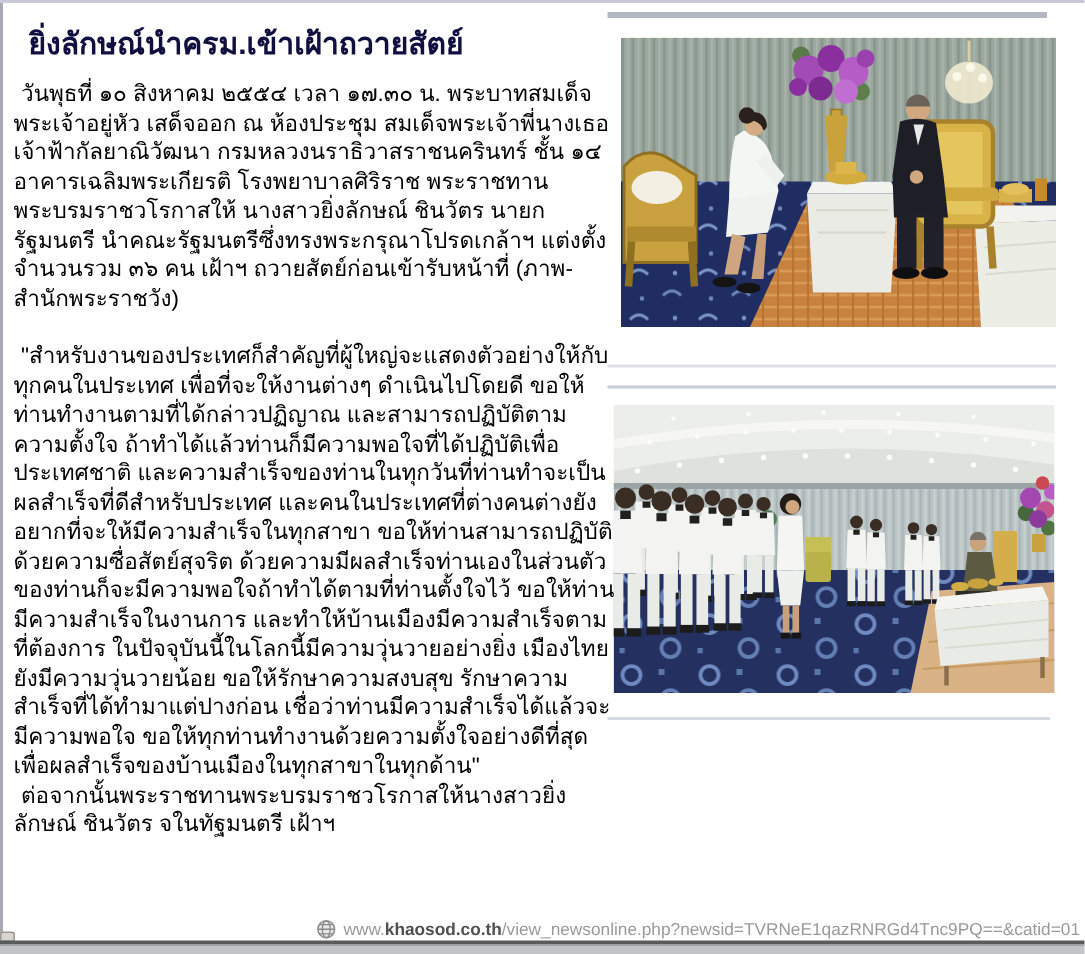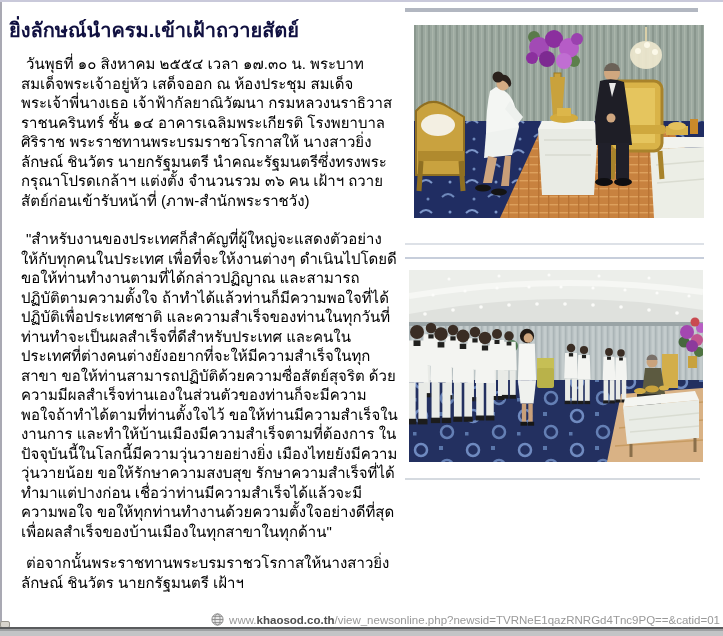--- a/index.html
+++ b/index.html
@@ -7,24 +7,24 @@
     width:723px;height:636px;position:relative;overflow:hidden;
     background:#ffffff;
     font-family:"Liberation Sans","DejaVu Sans",sans-serif;
   }
   .top-border{position:absolute;left:0;top:0;width:723px;height:2px;background:#c9c9da;}
   .left-border{position:absolute;left:0;top:2px;width:2px;height:620px;background:#a9a9b3;}
 
   
   .article{position:absolute;left:9px;top:12px;width:401px;color:#000;}
   .article h1{
-    margin:6px 0 11px 0;font-size:20px;line-height:1.2;font-weight:bold;color:#101040;
+    margin:6px 0 11px 10px;font-size:20px;line-height:1.2;font-weight:bold;color:#101040;
   }
   .article p{
-    margin:12px;font-size:15px;line-height:19.5px;text-indent:5px;color:#000;
+    margin:0;font-size:15px;line-height:19.5px;text-indent:5px;color:#000;
   }
   .article p.quote{margin-top:19px;}
 
   
   .col-top-rule{position:absolute;left:405px;top:8px;width:293px;height:4px;background:#b2b7c1;}
   .photo1{position:absolute;left:414px;top:25px;width:290px;height:193px;overflow:hidden;}
   .sep-a{position:absolute;left:405px;top:243px;width:299px;height:2px;background:#dde1e7;}
   .sep-b{position:absolute;left:405px;top:257px;width:299px;height:2px;background:#c7cedb;}
   .photo2{position:absolute;left:409px;top:270px;width:294px;height:192px;overflow:hidden;}
   .bottom-rule{position:absolute;left:405px;top:478px;width:295px;height:2px;background:#d5dae0;}
@@ -50,21 +50,21 @@
 </head>
 <body>
 
 <div class="top-border"></div>
 <div class="left-border"></div>
 
 <div class="article">
   <h1>ยิ่งลักษณ์นำครม.เข้าเฝ้าถวายสัตย์</h1>
   <p>วันพุธที่ ๑๐ สิงหาคม ๒๕๕๔ เวลา ๑๗.๓๐ น.  พระบาทสมเด็จพระเจ้าอยู่หัว เสด็จออก ณ ห้องประชุม สมเด็จพระเจ้าพี่นางเธอ เจ้าฟ้ากัลยาณิวัฒนา กรมหลวงนราธิวาสราชนครินทร์ ชั้น ๑๔ อาคารเฉลิมพระเกียรติ โรงพยาบาลศิริราช พระราชทานพระบรมราชวโรกาสให้ นางสาวยิ่งลักษณ์ ชินวัตร นายกรัฐมนตรี นำคณะรัฐมนตรีซึ่งทรงพระกรุณาโปรดเกล้าฯ แต่งตั้ง จำนวนรวม ๓๖ คน เฝ้าฯ ถวายสัตย์ก่อนเข้ารับหน้าที่ (ภาพ-สำนักพระราชวัง)</p>
   <p class="quote">"สำหรับงานของประเทศก็สำคัญที่ผู้ใหญ่จะแสดงตัวอย่างให้กับทุกคนในประเทศ เพื่อที่จะให้งานต่างๆ ดำเนินไปโดยดี ขอให้ท่านทำงานตามที่ได้กล่าวปฏิญาณ และสามารถปฏิบัติตามความตั้งใจ ถ้าทำได้แล้วท่านก็มีความพอใจที่ได้ปฏิบัติเพื่อประเทศชาติ และความสำเร็จของท่านในทุกวันที่ท่านทำจะเป็นผลสำเร็จที่ดีสำหรับประเทศ และคนในประเทศที่ต่างคนต่างยังอยากที่จะให้มีความสำเร็จในทุกสาขา ขอให้ท่านสามารถปฏิบัติด้วยความซื่อสัตย์สุจริต ด้วยความมีผลสำเร็จท่านเองในส่วนตัวของท่านก็จะมีความพอใจถ้าทำได้ตามที่ท่านตั้งใจไว้ ขอให้ท่านมีความสำเร็จในงานการ และทำให้บ้านเมืองมีความสำเร็จตามที่ต้องการ ในปัจจุบันนี้ในโลกนี้มีความวุ่นวายอย่างยิ่ง เมืองไทยยังมีความวุ่นวายน้อย ขอให้รักษาความสงบสุข รักษาความสำเร็จที่ได้ทำมาแต่ปางก่อน เชื่อว่าท่านมีความสำเร็จได้แล้วจะมีความพอใจ ขอให้ทุกท่านทำงานด้วยความตั้งใจอย่างดีที่สุด เพื่อผลสำเร็จของบ้านเมืองในทุกสาขาในทุกด้าน"</p>
-  <p>ต่อจากนั้นพระราชทานพระบรมราชวโรกาสให้นางสาวยิ่งลักษณ์ ชินวัตร นายกรัฐมนตรี เฝ้าฯ</p>
+  <p>ต่อจากนั้นพระราชทานพระบรมราชวโรกาสให้นางสาวยิ่งลักษณ์ ชินวัตร จในทัฐมนตรี เฝ้าฯ</p>
 </div>
 
 <div class="col-top-rule"></div>
 <div class="sep-a"></div>
 <div class="sep-b"></div>
 <div class="bottom-rule"></div>
 
 <div class="photo1">
 <svg width="290" height="193" viewBox="0 0 290 193" xmlns="http://www.w3.org/2000/svg">
   <defs>

